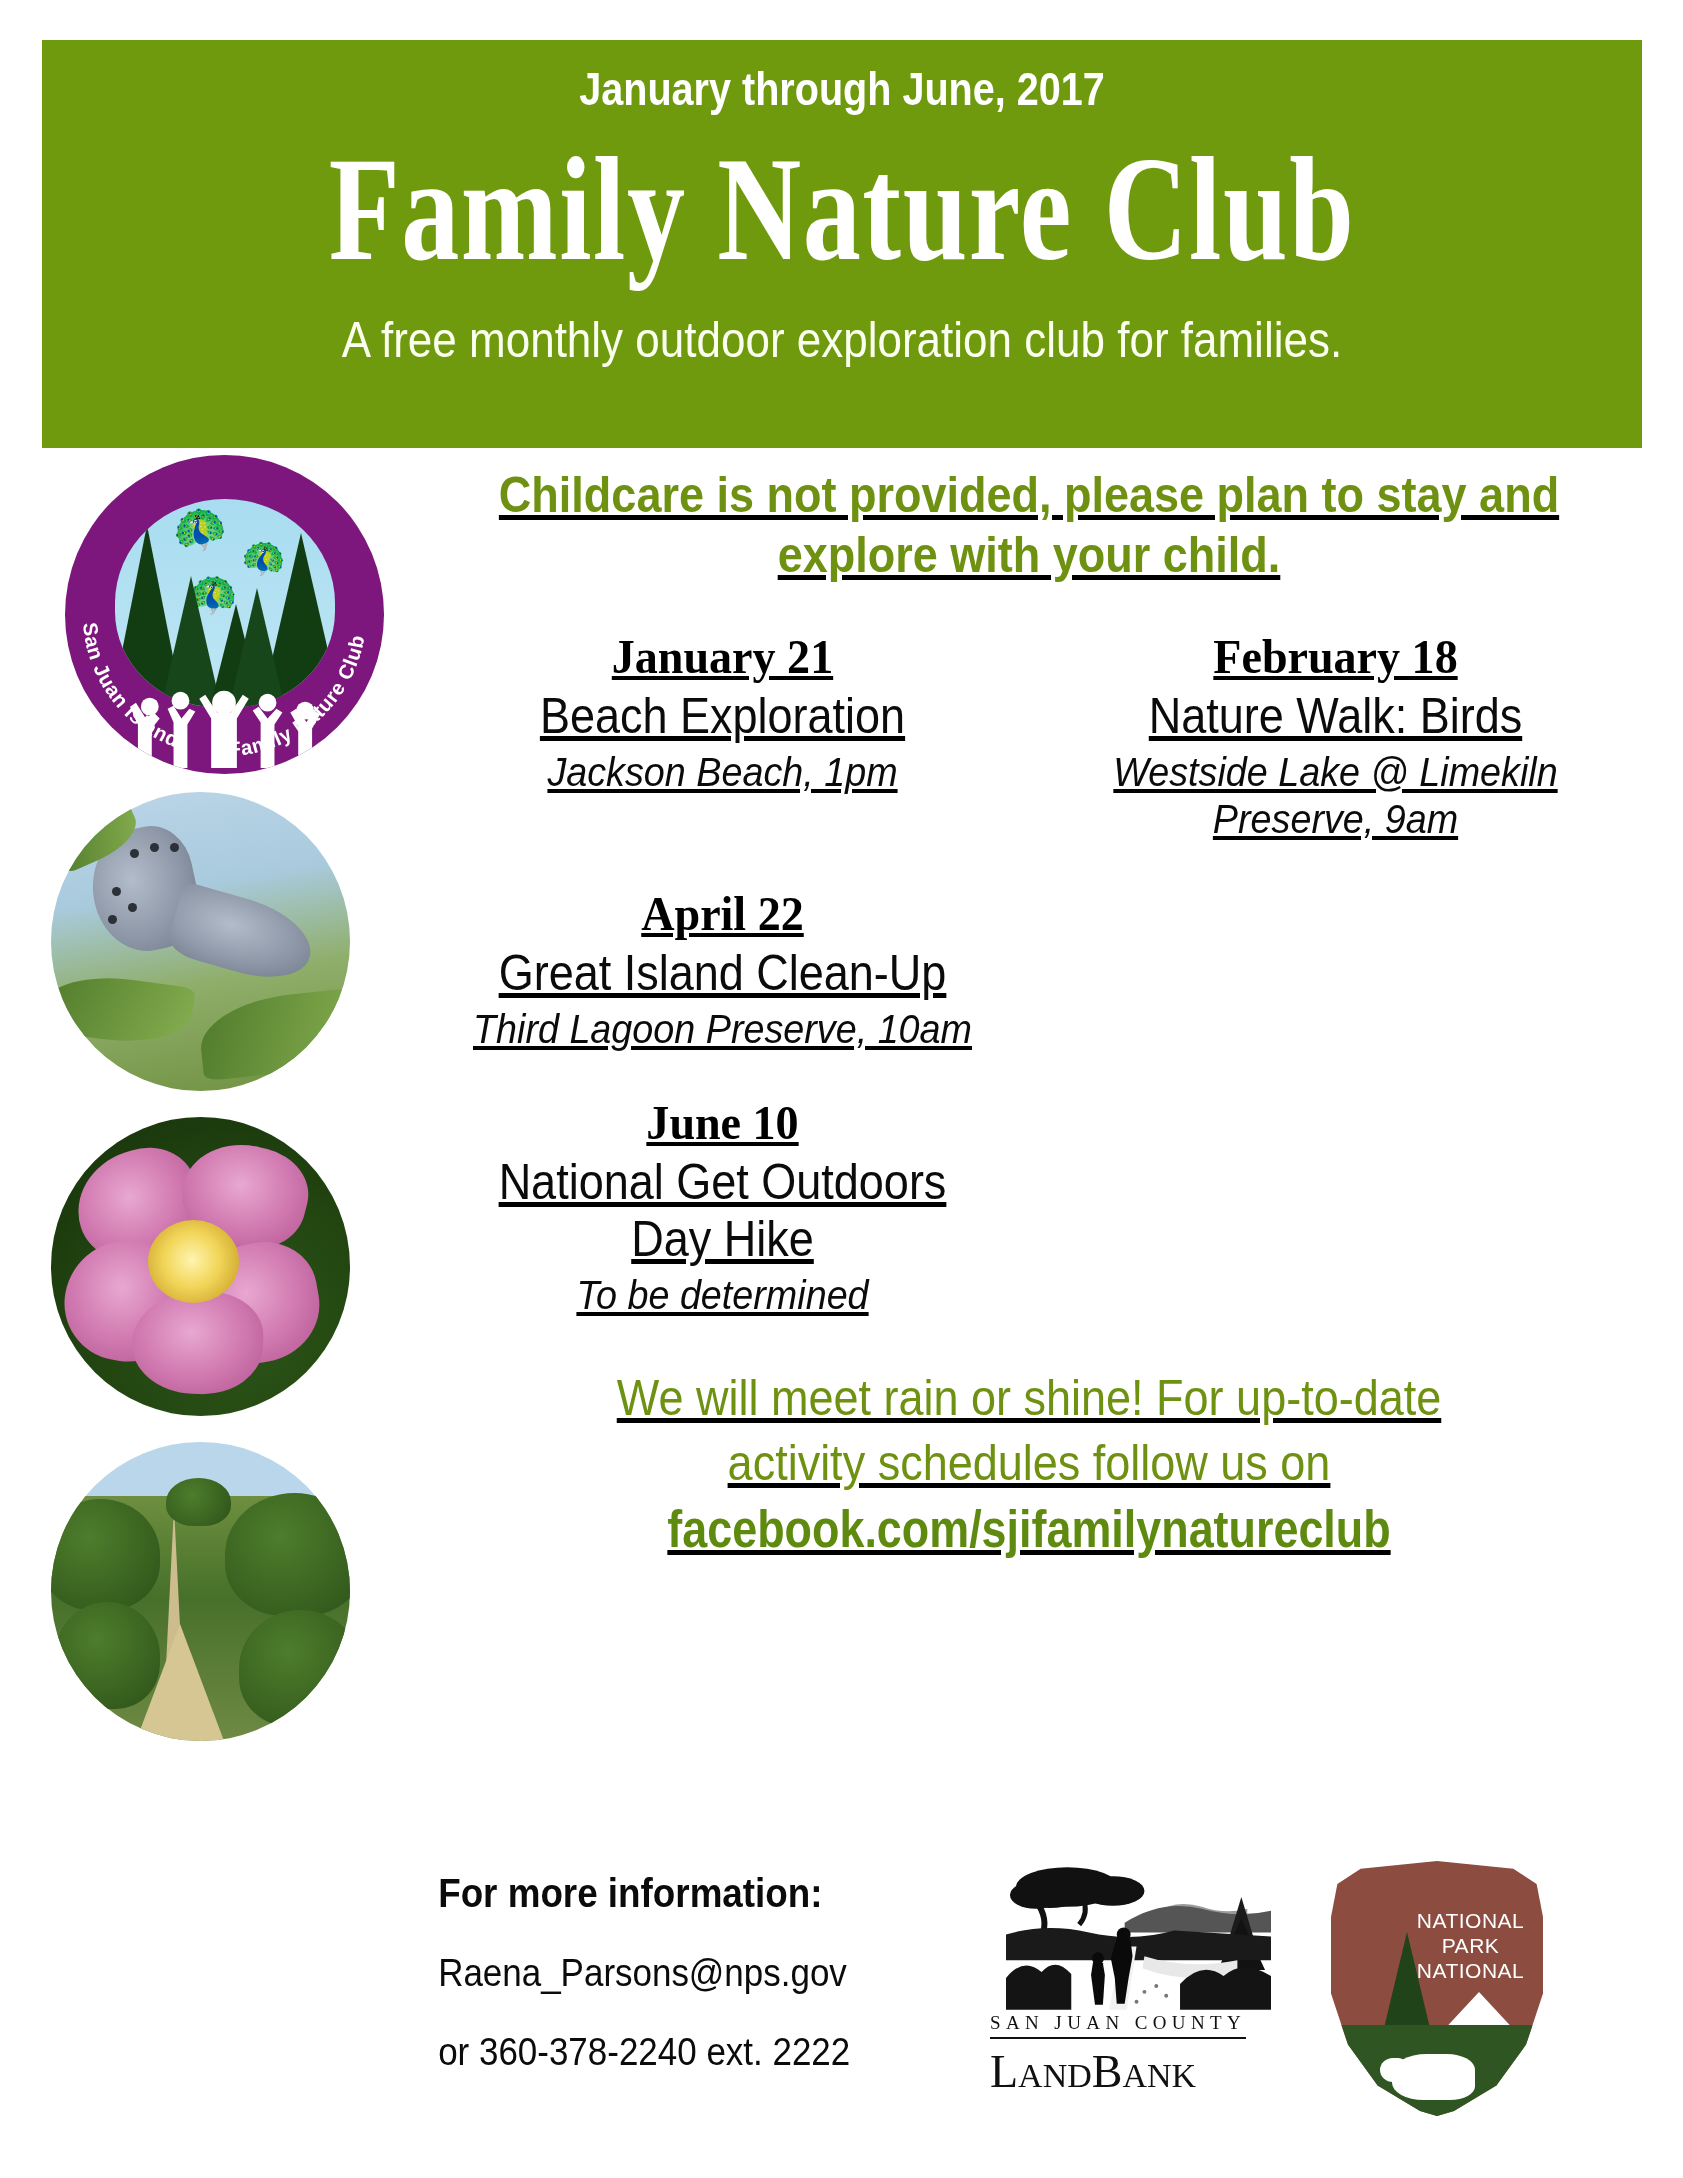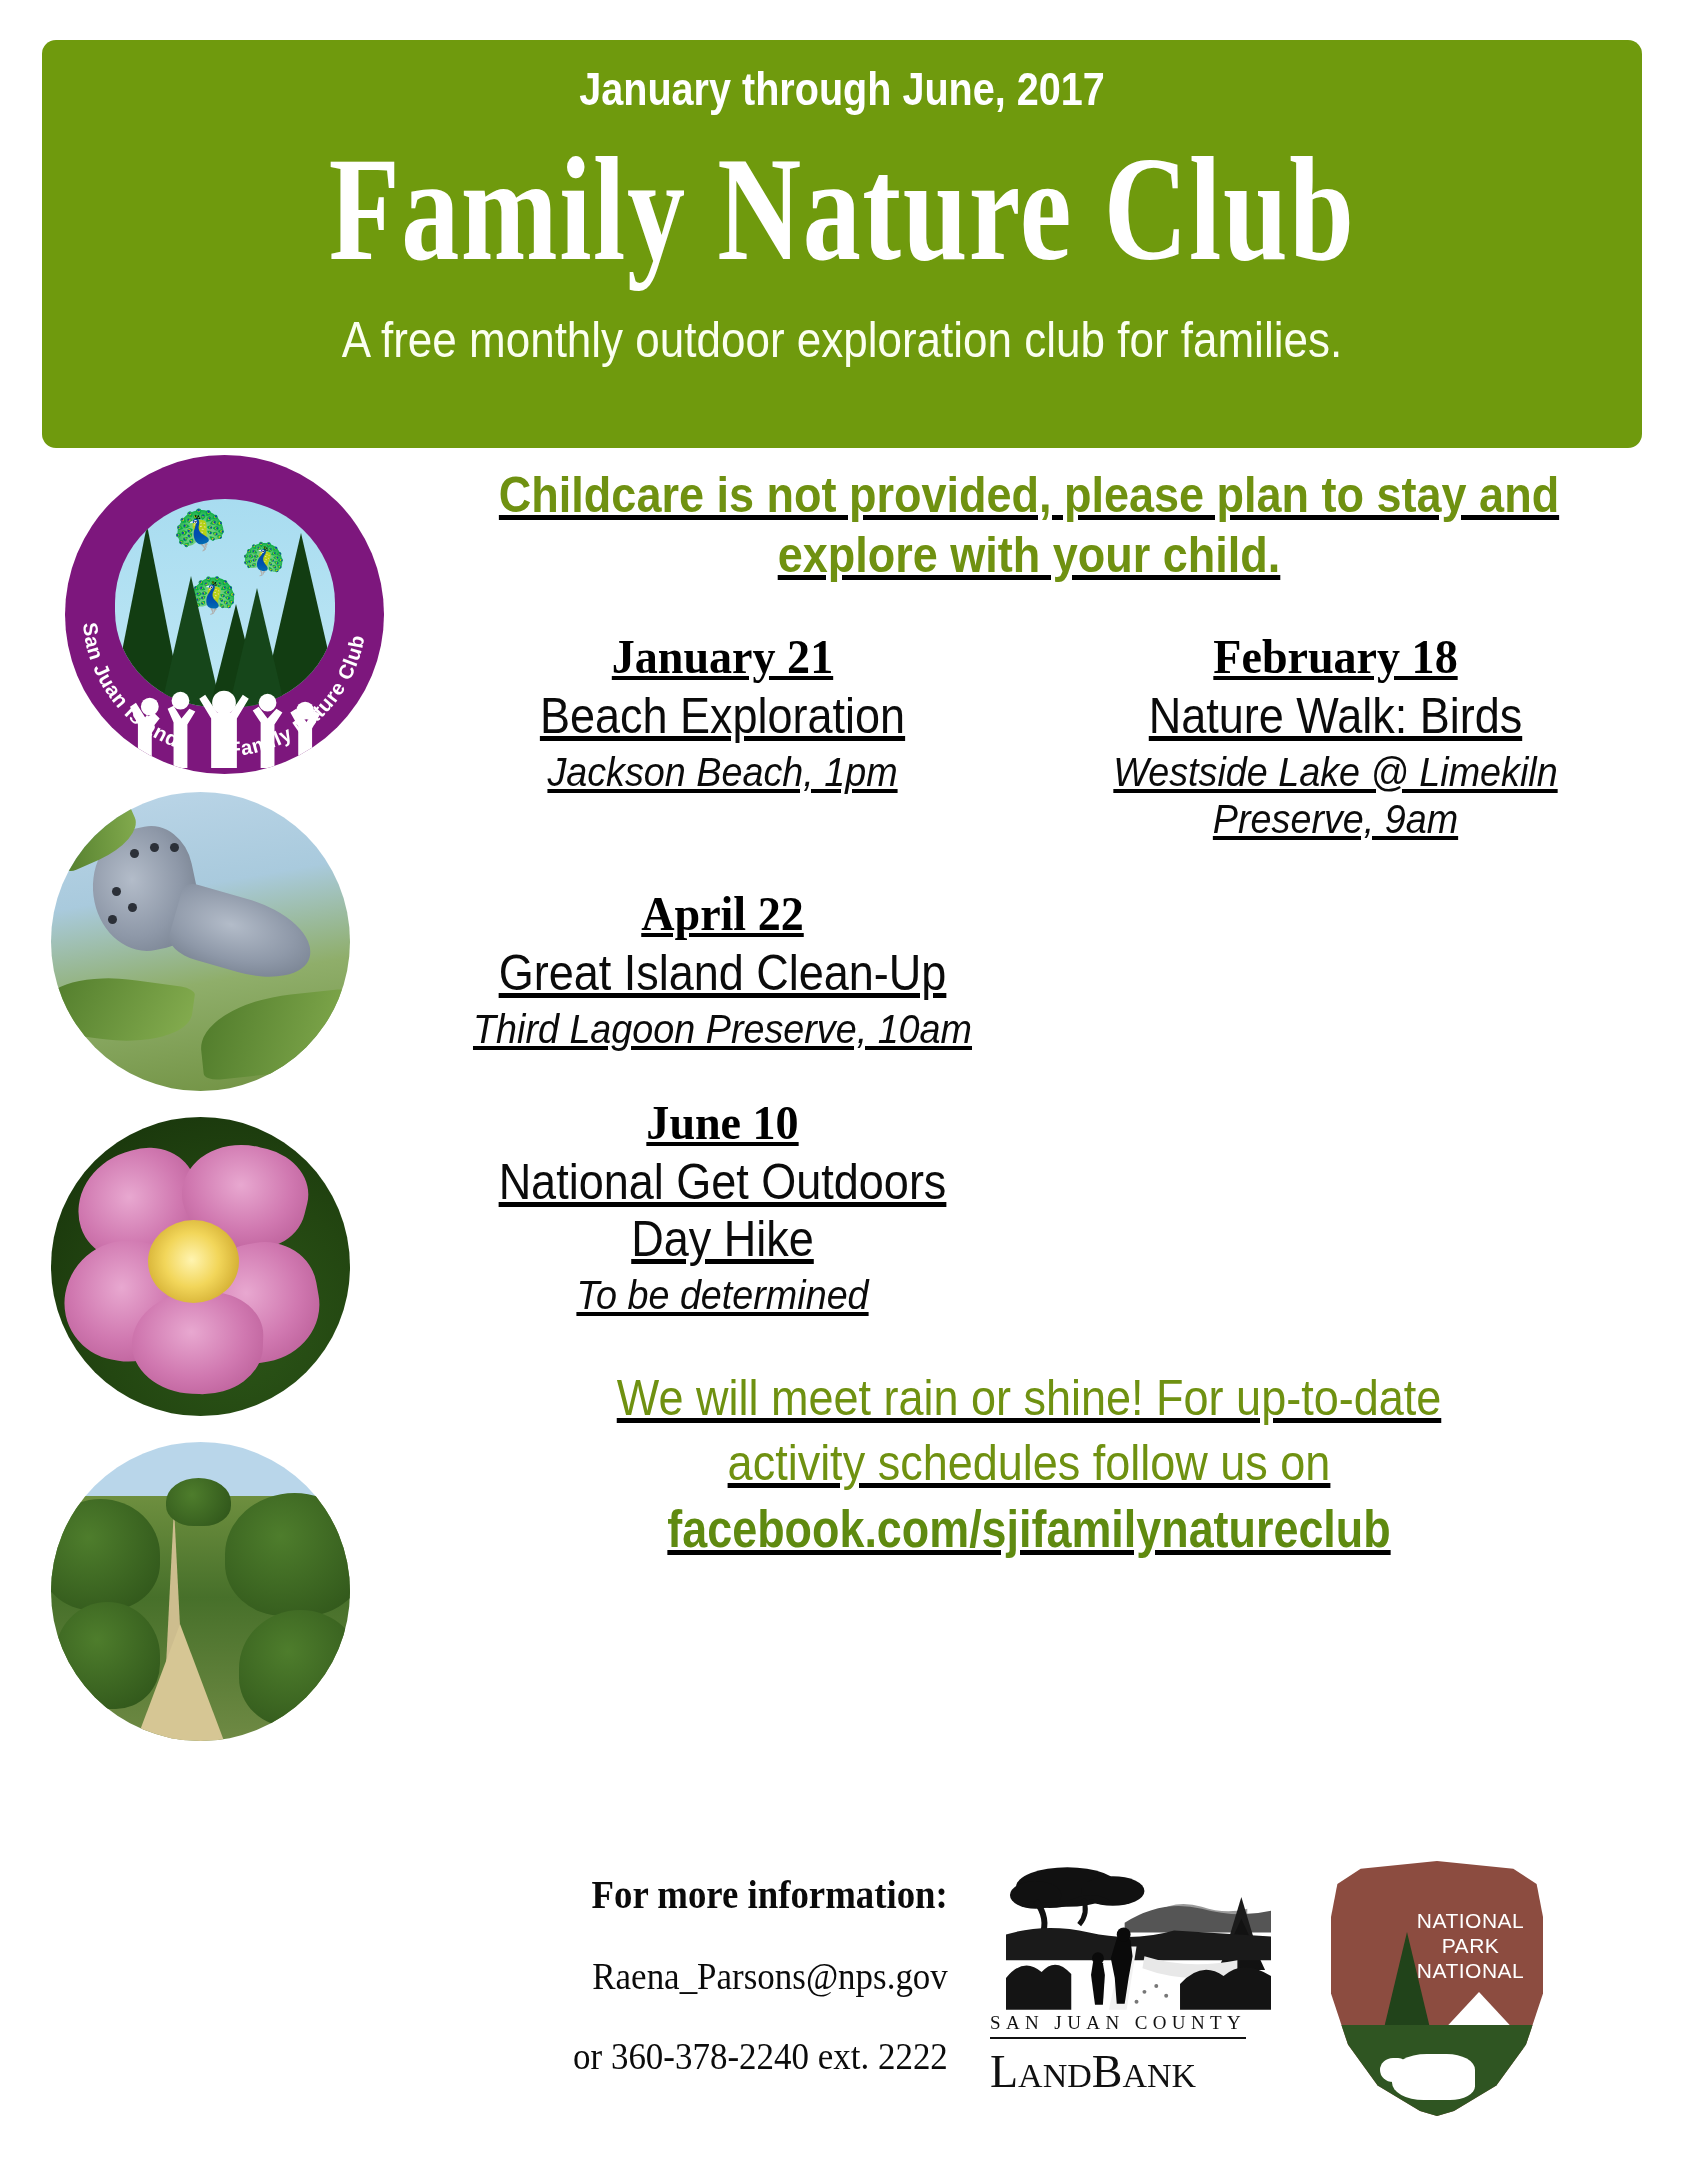--- a/index.html
+++ b/index.html
@@ -10,21 +10,20 @@
     overflow: hidden;
     position: relative;
   }
   
   .banner {
     position: absolute;
     left: 42px; top: 40px; width: 1600px; height: 408px;
     background: #6f9a0d;
     text-align: center;
     padding-top: 22px;
-    border-radius: 14px;
   }
   .banner-kicker {
     font-family: "Liberation Sans", sans-serif;
     font-weight: bold;
     font-size: 46px;
     color: #ffffff;
     letter-spacing: 0px;
     transform: scaleX(0.86);
     line-height: 1.2;
   }
@@ -237,23 +236,22 @@
 
   
   .footer {
     position: absolute;
     left: 416px; top: 1861px; width: 1226px;
     display: flex;
     align-items: flex-start;
   }
   .contact {
     width: 554px;
-    text-align: right;
+    text-align: left;
     padding-top: 10px;
-    font-family: Liberation Serif, serif;
   }
   .contact-head {
     font-weight: bold;
     font-size: 40px;
     color: #0b0b0b;
     transform: scaleX(0.92);
   }
   .contact-line {
     font-size: 38px;
     color: #0b0b0b;

